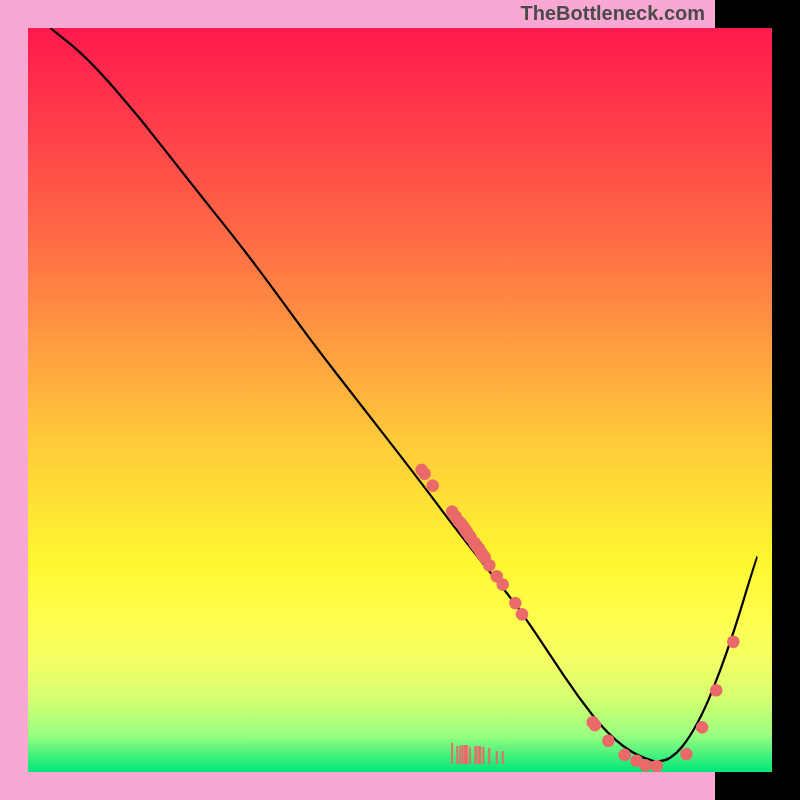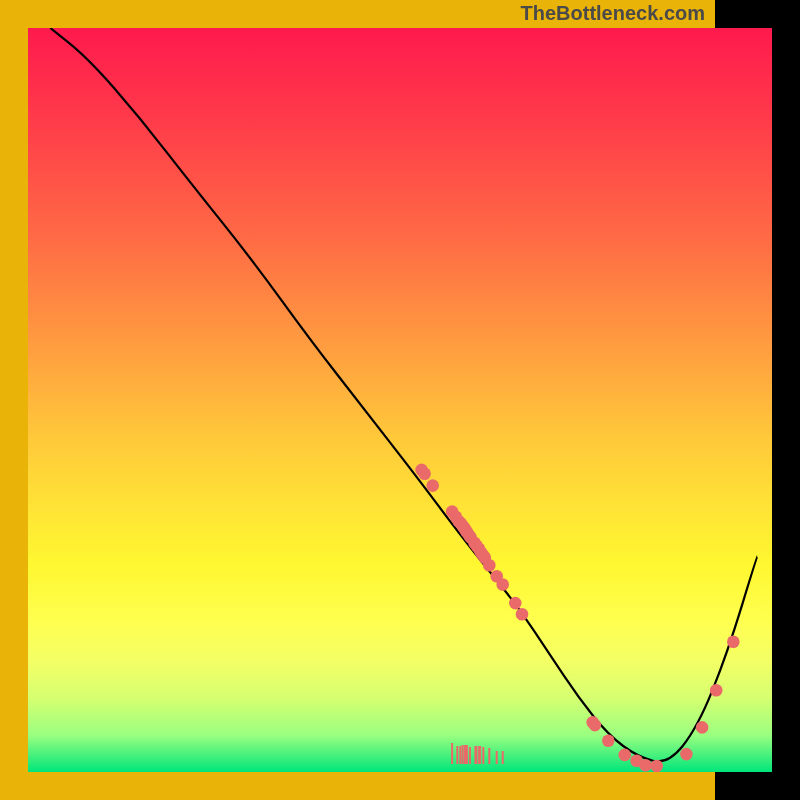--- a/index.html
+++ b/index.html
@@ -8,21 +8,21 @@
     background: #000;
     width: 800px;
     height: 800px;
     overflow: hidden;
     font-family: Arial, Helvetica, sans-serif;
   }
   .wrap {
     width: 715px;
     height: 800px;
     position: relative;
-    background: #eab308;
+    background: #f9a8d4;
     text-align: center;
   }
   .watermark {
     position: absolute;
     top: 2px;
     right: 10px;
     color: #4a4a4a;
     font-size: 20px;
     font-weight: bold;
     z-index: 3;

